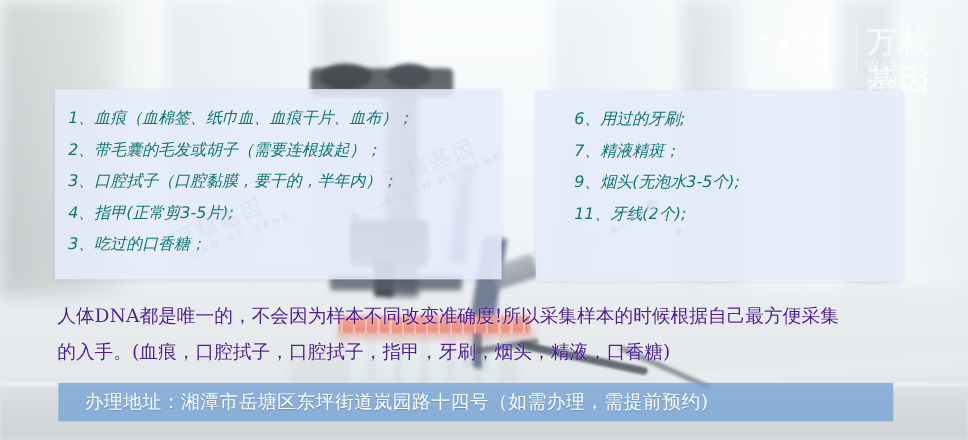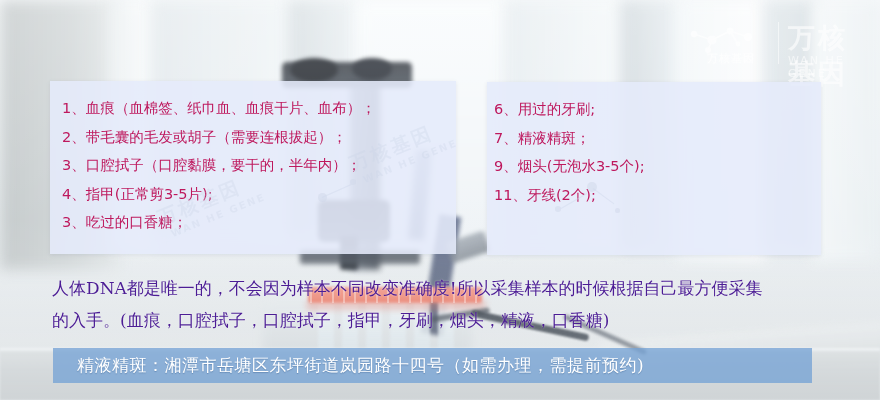--- a/index.html
+++ b/index.html
@@ -158,25 +158,26 @@
   
   .panel{
     position:absolute;background:rgba(229,234,250,.88);
     box-shadow:0 1px 4px rgba(80,95,130,.12);
     overflow:hidden;
   }
   .panel-left{left:50px;top:81px;width:406px;height:173px;}
   .panel-right{left:487px;top:82px;width:334px;height:173px;}
   .panel ul{list-style:none;margin:0;padding:0;}
   .panel li{
-    color:#be185d;font-size:14.5px;line-height:28.5px;white-space:nowrap;
+    color:#0f766e;font-size:14.5px;line-height:28.5px;white-space:nowrap;
     font-family:"DejaVu Sans","Liberation Sans",sans-serif;
+    font-style:italic;
   }
   .panel-left ul{margin:13px 0 0 12px;}
-  .panel-right ul{margin:13px 0 0 7px;}
+  .panel-right ul{margin:13px 0 0 35px;}
   .wm{
     position:absolute;pointer-events:none;opacity:.30;
     transform:rotate(-22deg);transform-origin:left top;color:#c9d3e6;
     font-weight:700;white-space:nowrap;
   }
   .wm .wm-cn{font-size:19px;letter-spacing:3px;display:block;}
   .wm .wm-en{font-size:10px;letter-spacing:2px;display:block;margin-left:6px;}
   .wm-a{left:296px;top:72px;}
   .wm-b{left:104px;top:126px;}
   .wm-dot{position:absolute;border-radius:50%;background:#cfd8ea;opacity:.5;}
@@ -313,16 +314,16 @@
       <li>11、牙线(2个);</li>
     </ul>
   </div>
 
   <div class="para">
     <span>人体DNA都是唯一的，不会因为样本不同改变准确度!所以采集样本的时候根据自己最方便采集</span>
     <span>的入手。(血痕，口腔拭子，口腔拭子，指甲，牙刷，烟头，精液，口香糖)</span>
   </div>
 
   <div class="addr">
-    <span class="addr-text">精液精斑：湘潭市岳塘区东坪街道岚园路十四号（如需办理，需提前预约)</span>
+    <span class="addr-text">办理地址：湘潭市岳塘区东坪街道岚园路十四号（如需办理，需提前预约)</span>
   </div>
 
 </div>
 
 </body></html>

